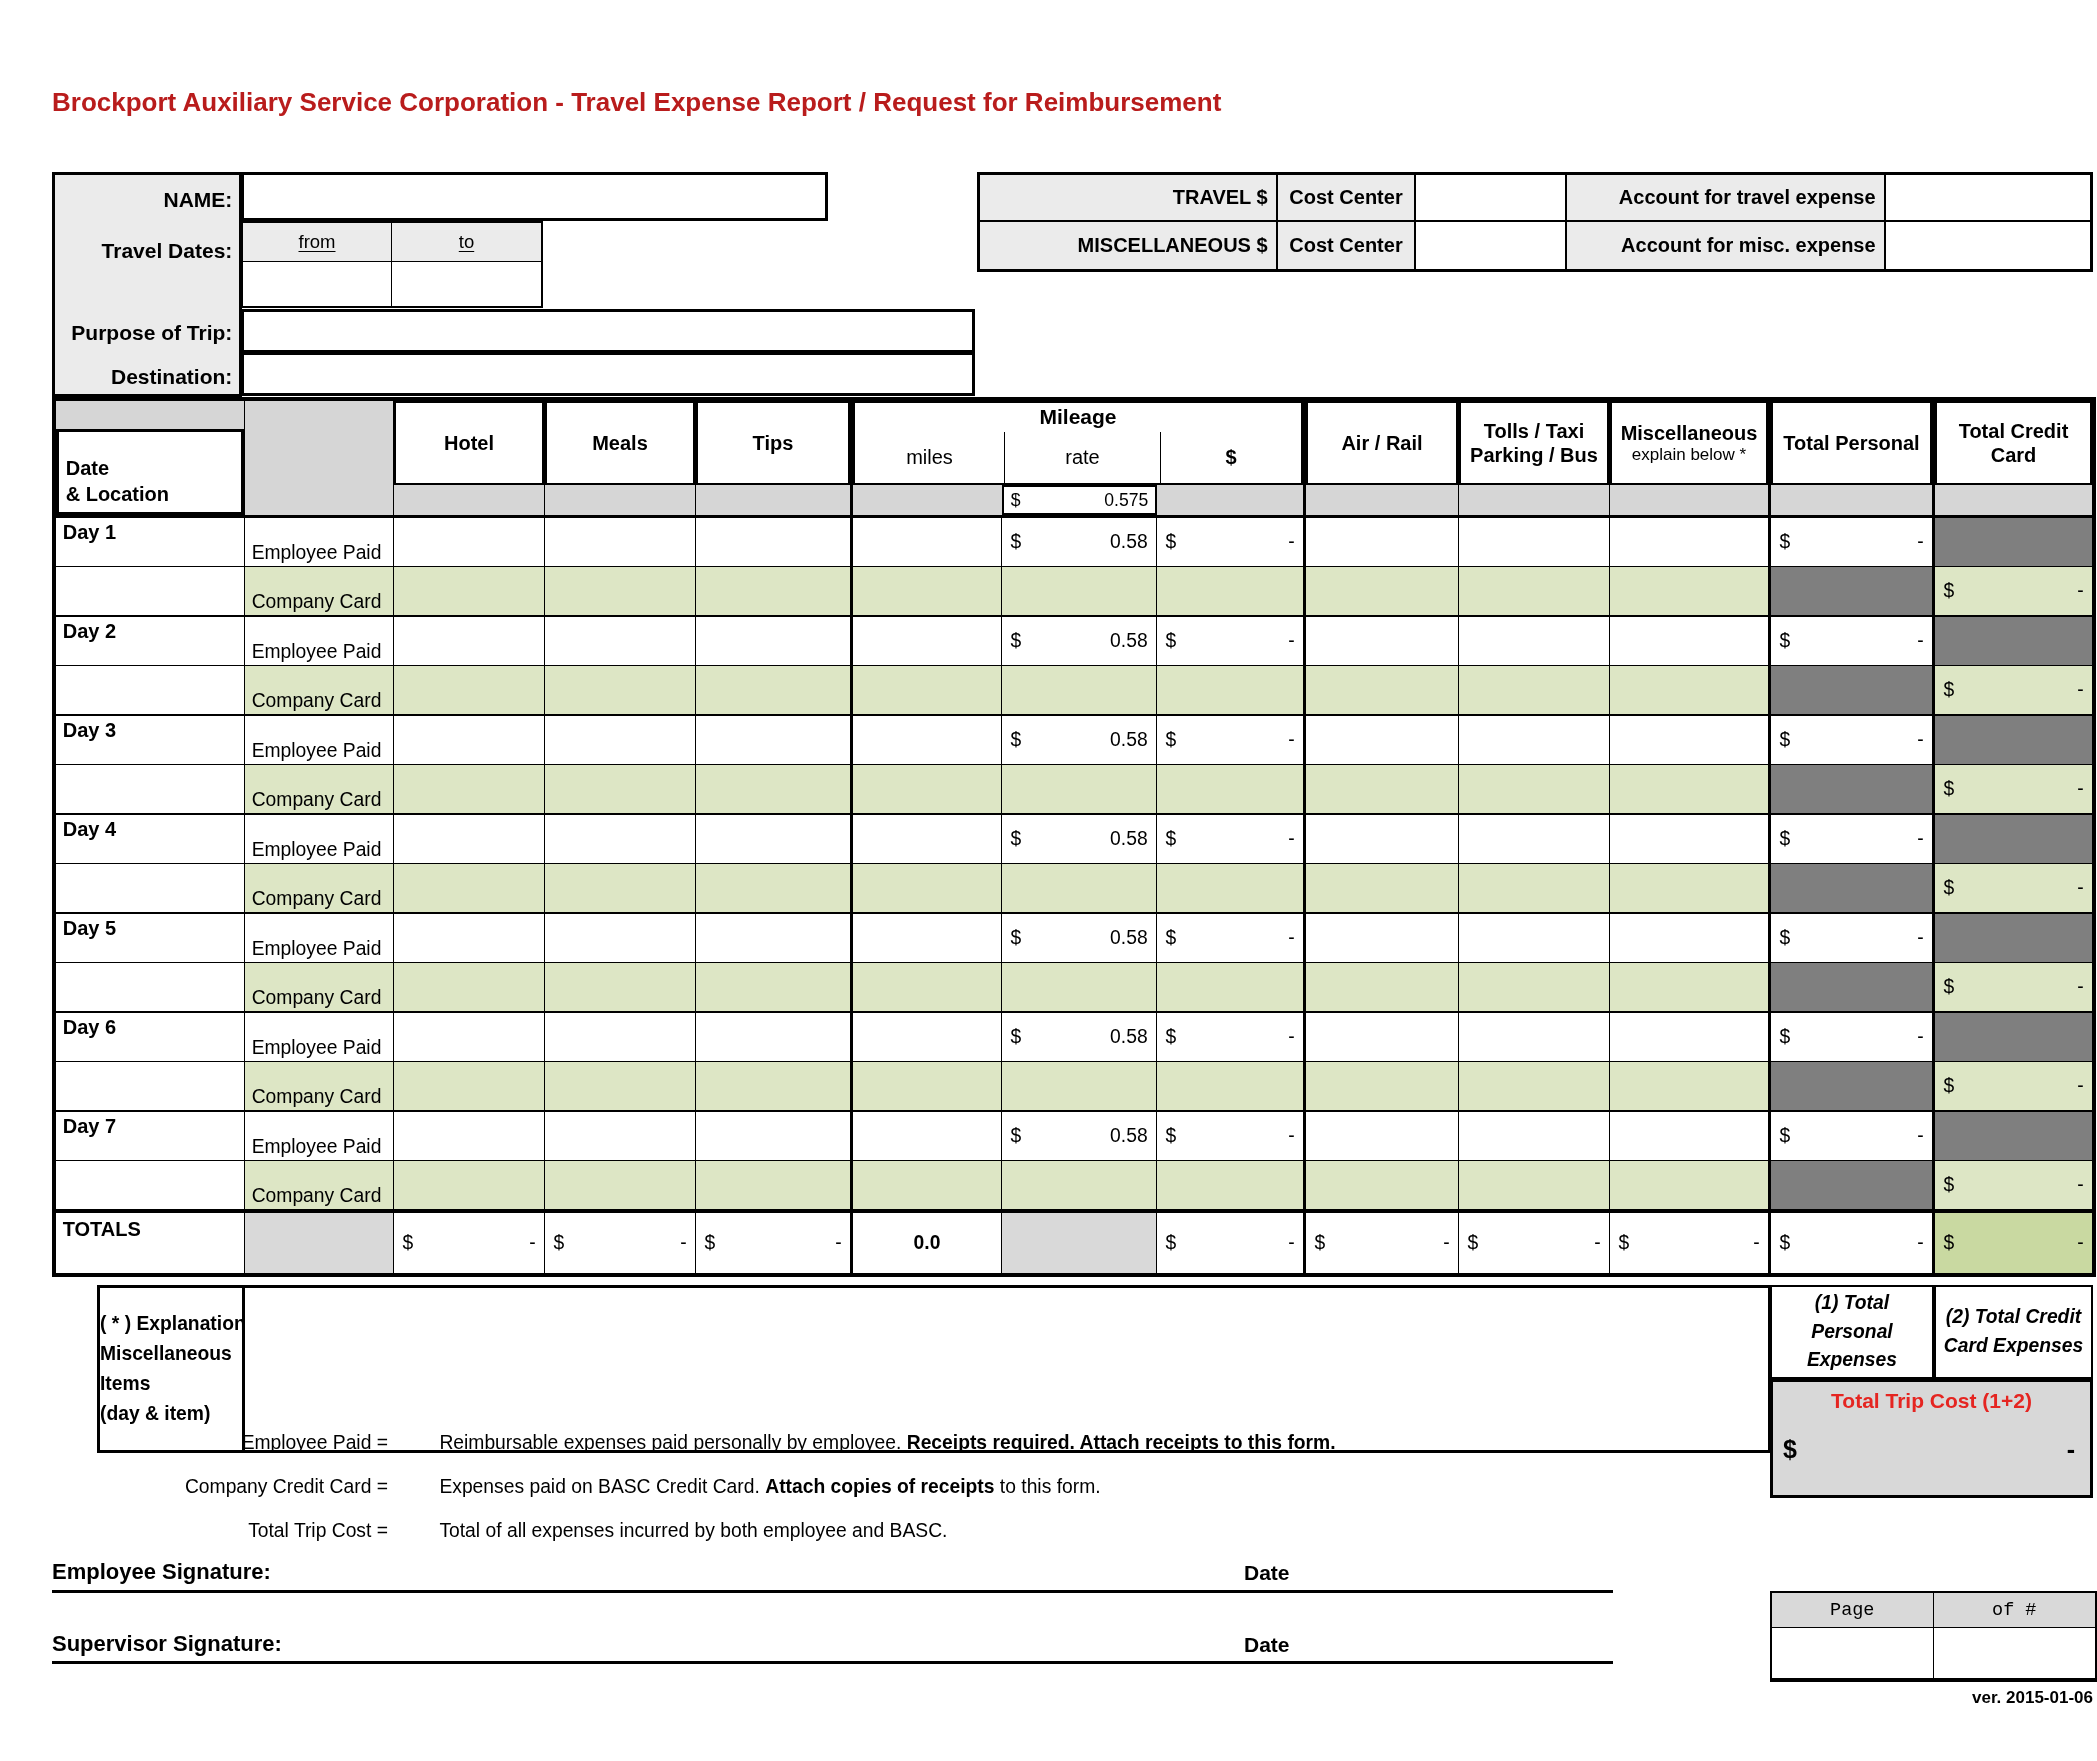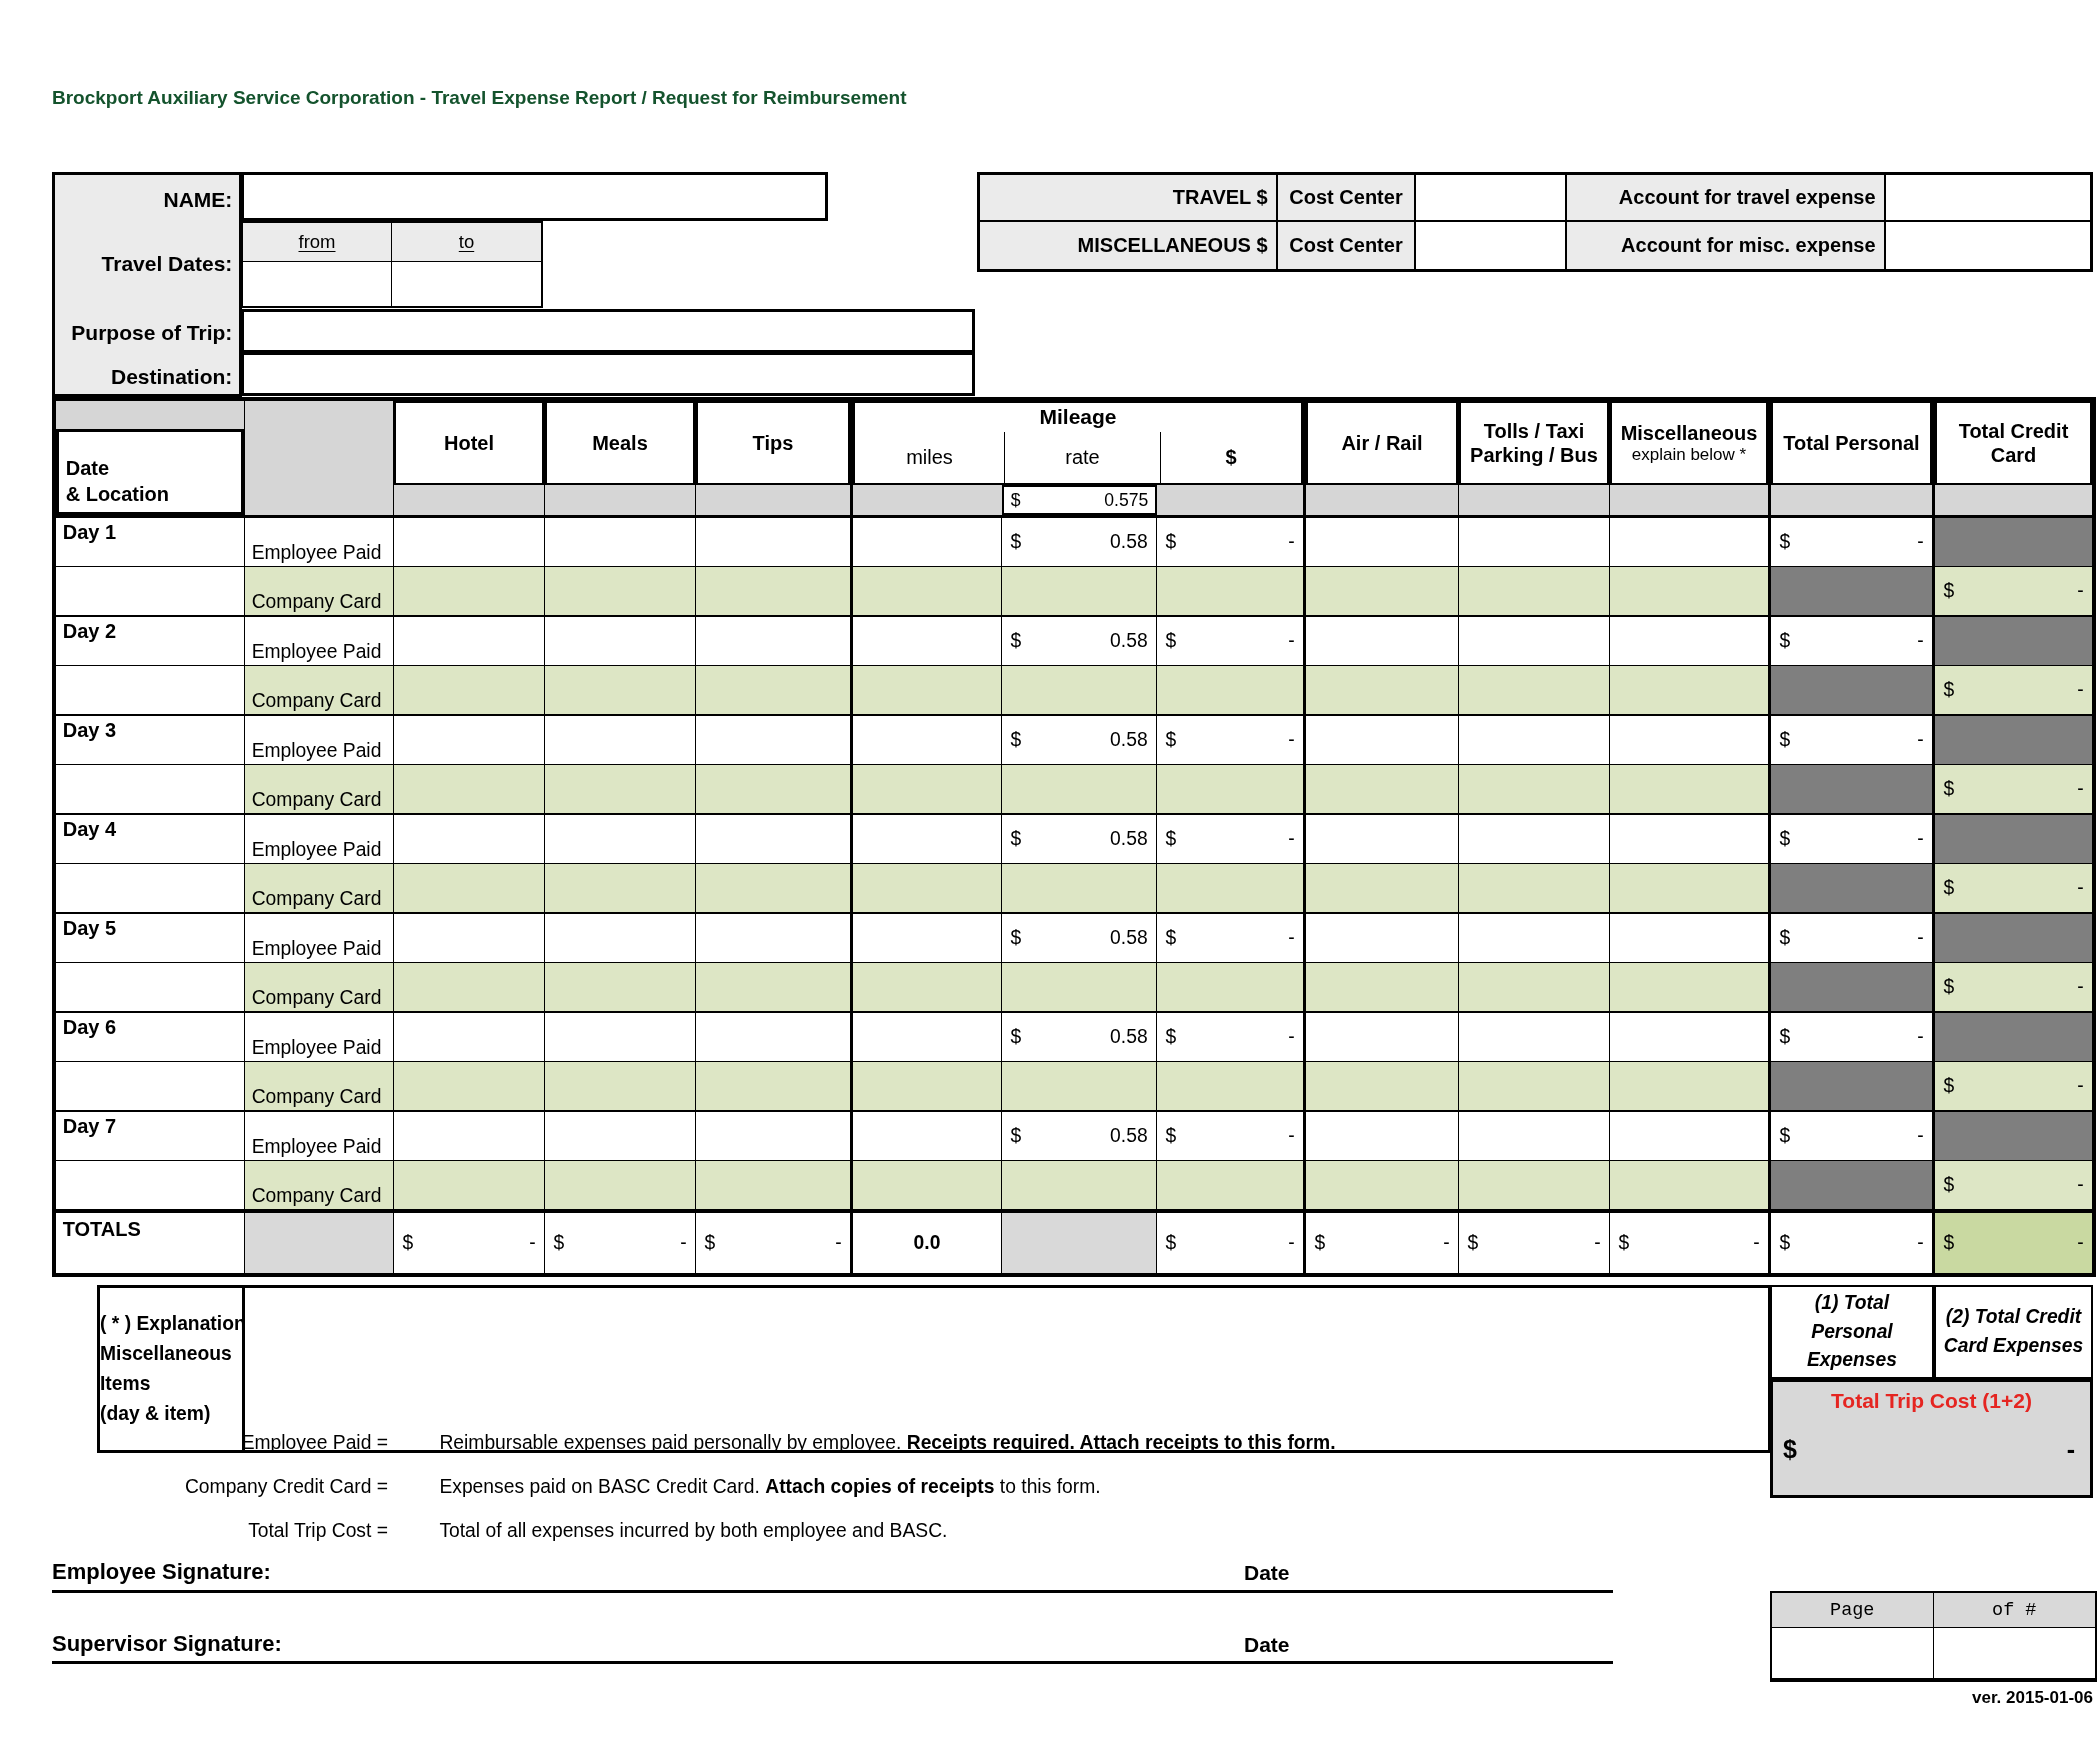--- a/index.html
+++ b/index.html
@@ -1,18 +1,18 @@
 <!DOCTYPE html>
 <html style="font-size:13.4px"><head>
 <meta charset="utf-8">
 <style>
   html,body{margin:0;padding:0;background:#fff;}
   .page{position:relative;width:2098px;height:1761px;background:#fff;color:#000;
         font-family:"Liberation Sans",sans-serif;overflow:hidden;}
-  .title{position:absolute;left:52px;top:87px;font-size:19px;font-weight:bold;color:#14532d;white-space:nowrap;}
+  .title{position:absolute;left:52px;top:87px;font-size:26px;font-weight:bold;color:#b91c1c;white-space:nowrap;}
 
   
   .lblcol{position:absolute;left:52px;top:172px;width:190px;height:225px;background:#ebebeb;
           border:3.4px solid #000;box-sizing:border-box;}
   .lbl{position:absolute;right:6.7px;font-weight:bold;font-size:21px;white-space:nowrap;}
   .inputbox{position:absolute;background:#fff;border:3.4px solid #000;box-sizing:border-box;font-size:20px;padding:1.7px 6.7px;}
   .dates{position:absolute;left:241px;top:221px;display:grid;grid-template-columns:149px 149px;
          grid-template-rows:39px 44px;border:2.5px solid #000;background:#fff;}
   .dates>div{border-right:1.7px solid #000;border-bottom:1.7px solid #000;box-sizing:border-box;}
   .dates>div:nth-child(2n){border-right:none;}
@@ -111,21 +111,21 @@
 </style>
 </head>
 <body>
 
 <div class="page">
 
   <div class="title">Brockport Auxiliary Service Corporation  - Travel Expense Report / Request for Reimbursement</div>
 
   <div class="lblcol">
     <div class="lbl" style="top:13.4px;">NAME:</div>
-    <div class="lbl" style="top:77px;">Travel Dates:</div>
+    <div class="lbl" style="top:64px;">Travel Dates:</div>
     <div class="lbl" style="top:146px;">Purpose of Trip:</div>
     <div class="lbl" style="top:190px;">Destination:</div>
   </div>
   <div class="inputbox" style="left:241px;top:172px;width:587px;height:49px;"></div>
   <div class="dates">
     <div class="dhead">
         <u>from</u>
       </div>
     <div class="dhead">
         <u>to</u>

